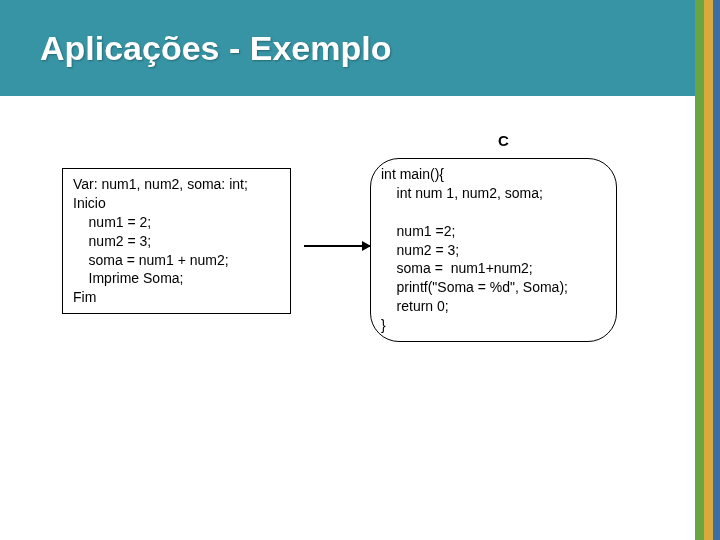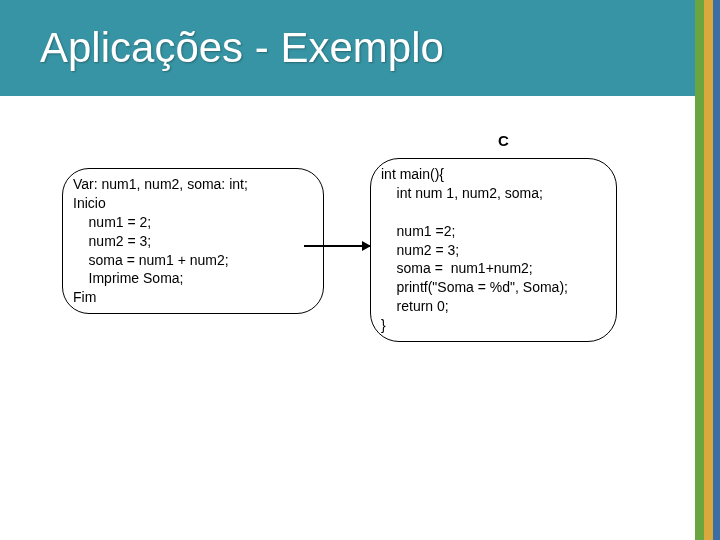--- a/index.html
+++ b/index.html
@@ -22,22 +22,22 @@
     left: 0;
     width: 695px;
     height: 96px;
     background: #3794a4;
     display: flex;
     align-items: center;
     padding-left: 40px;
   }
   .title-bar h1 {
     color: #ffffff;
-    font-size: 42px;
-    font-weight: normal;
+    font-size: 34px;
+    font-weight: bold;
     font-family: Arial, Helvetica, sans-serif;
     text-shadow: 1px 1px 2px rgba(0,0,0,0.3);
   }
   .accent-bars {
     position: absolute;
     right: 0;
     top: 0;
     width: 25px;
     height: 540px;
     display: flex;
@@ -69,22 +69,21 @@
     padding: 6px 10px;
     font-family: Arial, Helvetica, sans-serif;
     font-size: 14px;
     line-height: 1.35;
     color: #000;
     white-space: pre;
   }
   .code-left {
     top: 168px;
     left: 62px;
-    width: 262px;
-    border-radius: 27px;
+    width: 229px;
   }
   .code-right {
     top: 158px;
     left: 370px;
     width: 247px;
     border-radius: 29px;
   }
   .arrow {
     position: absolute;
     top: 245px;

